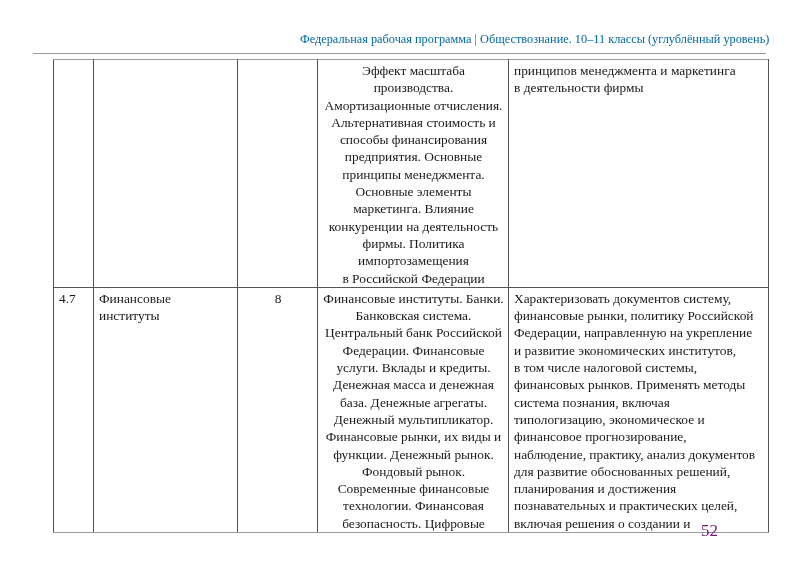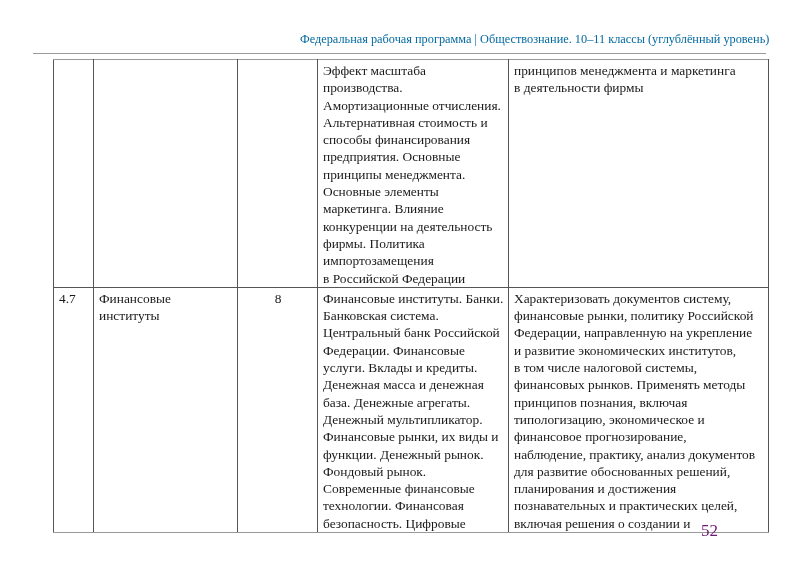--- a/index.html
+++ b/index.html
@@ -9,21 +9,21 @@
             font-size:12.3px; color:#0369a1; white-space:nowrap; }
   .header-rule { position:absolute; left:33px; top:53px; width:733px; height:1px; background:#9a9a9a; }
   table.doc { position:absolute; left:53px; top:59px; border-collapse:collapse; table-layout:fixed; }
   table.doc td { border:1px solid #555; vertical-align:top; font-size:13.4px; line-height:17.3px;
                  padding:2px 4px 0 5px; overflow:hidden; }
   table.doc tr.row1 td { height:211px; border-top-color:#999; }
   table.doc tr.row2 td { height:231px; border-bottom-color:#999;margin-top:40px; }
   .c1 { width:30px; }
   .c2 { width:134px; }
   .c3 { width:70px; text-align:center; }
-  .c4 { width:181px; }
+  .c4 { width:181px;text-align:center; }
   .c5 { width:250px; }
   .line { display:block; white-space:nowrap; }
   .page-num { position:absolute; left:701px; top:521px; font-size:17px; color:#701a75; }
 </style>
 </head>
 <body>
 
 <div class="header">Федеральная рабочая программа | Обществознание. 10–11 классы (углублённый уровень)</div>
 <div class="header-rule"></div>
 
@@ -76,21 +76,21 @@
       <span class="line">технологии. Финансовая</span>
       <span class="line">безопасность. Цифровые</span>
     </td>
     <td class="c5">
       <span class="line">Характеризовать документов систему,</span>
       <span class="line">финансовые рынки, политику Российской</span>
       <span class="line">Федерации, направленную на укрепление</span>
       <span class="line">и развитие экономических институтов,</span>
       <span class="line">в том числе налоговой системы,</span>
       <span class="line">финансовых рынков. Применять методы</span>
-      <span class="line">принципов познания, включая</span>
+      <span class="line">система познания, включая</span>
       <span class="line">типологизацию, экономическое и</span>
       <span class="line">финансовое прогнозирование,</span>
       <span class="line">наблюдение, практику, анализ документов</span>
       <span class="line">для развитие обоснованных решений,</span>
       <span class="line">планирования и достижения</span>
       <span class="line">познавательных и практических целей,</span>
       <span class="line">включая решения о создании и</span>
     </td>
   </tr>
 </tbody>

